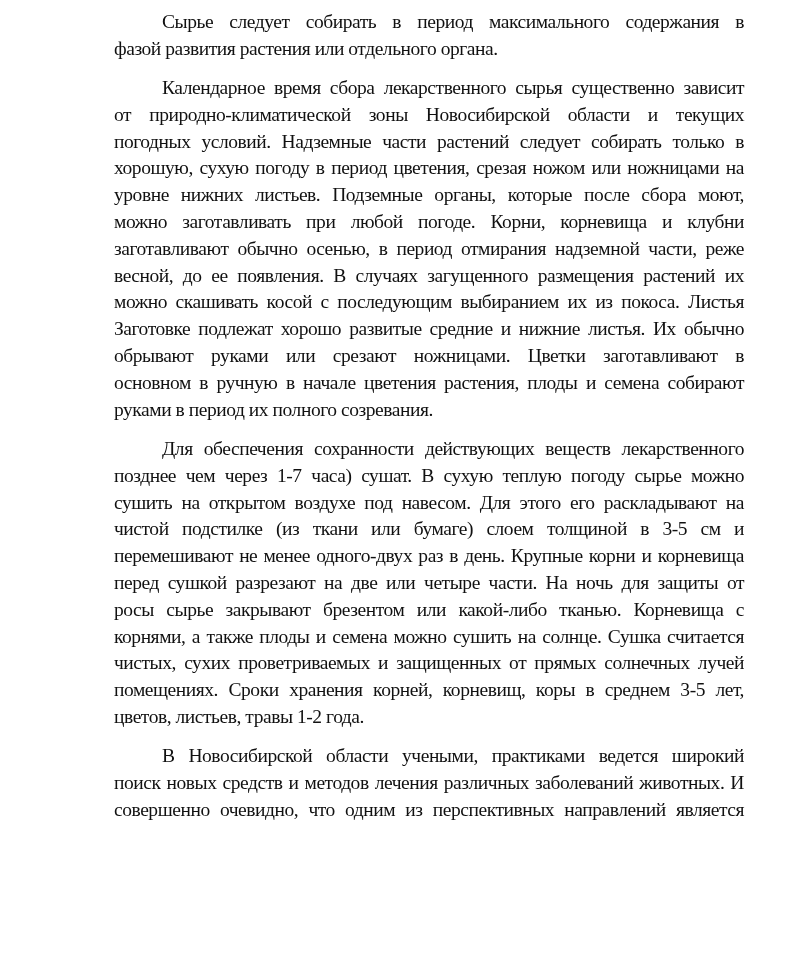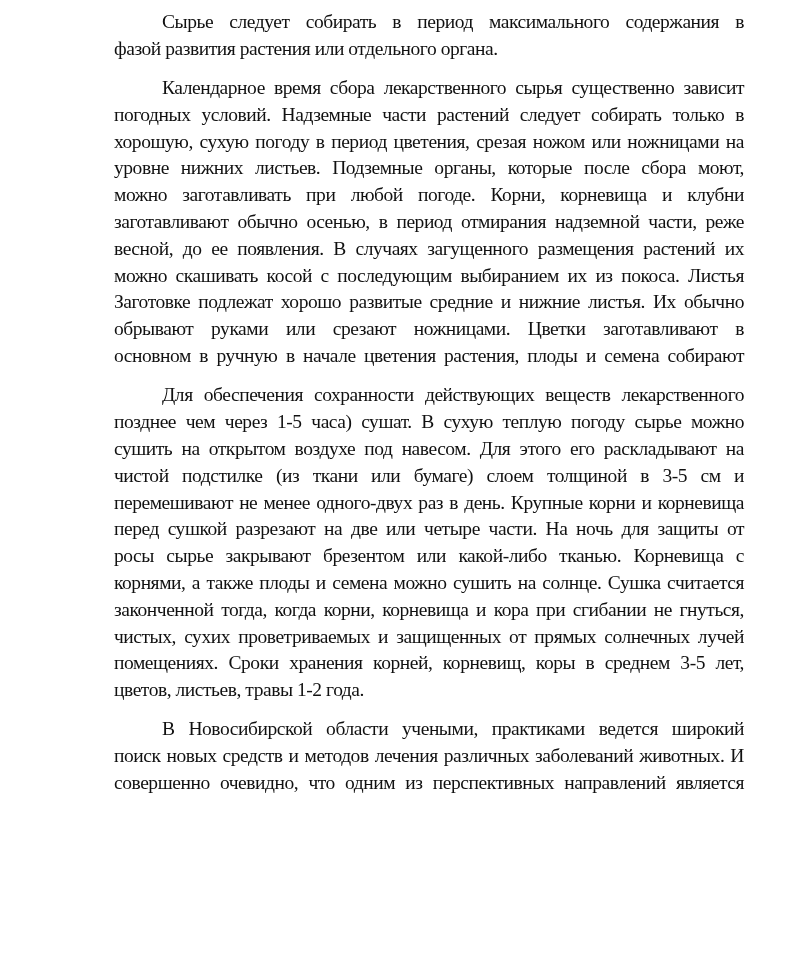--- a/index.html
+++ b/index.html
@@ -21,41 +21,42 @@
 </head>
 <body>
 
 <div class="page" id="page">
     <div class="para">
       <span class="line first">Сырье следует собирать в период максимального содержания в</span>
       <span class="line last">фазой развития растения или отдельного органа.</span>
     </div>
     <div class="para">
       <span class="line first">Календарное время сбора лекарственного сырья существенно зависит</span>
+      <span class="line">от природно-климатической зоны Новосибирской области и текущих</span>
       <span class="line">погодных условий. Надземные части растений следует собирать только в</span>
       <span class="line">хорошую, сухую погоду в период цветения, срезая ножом или ножницами на</span>
       <span class="line">уровне нижних листьев. Подземные органы, которые после сбора моют,</span>
       <span class="line">можно заготавливать при любой погоде. Корни, корневища и клубни</span>
       <span class="line">заготавливают обычно осенью, в период отмирания надземной части, реже</span>
       <span class="line">весной, до ее появления. В случаях загущенного размещения растений их</span>
       <span class="line">можно скашивать косой с последующим выбиранием их из покоса. Листья</span>
       <span class="line">Заготовке подлежат хорошо развитые средние и нижние листья. Их обычно</span>
       <span class="line">обрывают руками или срезают ножницами. Цветки заготавливают в</span>
       <span class="line">основном в ручную в начале цветения растения, плоды и семена собирают</span>
+      <span class="line last">руками в период их полного созревания.</span>
     </div>
     <div class="para">
       <span class="line first">Для обеспечения сохранности действующих веществ лекарственного</span>
-      <span class="line">позднее чем через 1-5 часа) сушат. В сухую теплую погоду сырье можно</span>
+      <span class="line">позднее чем через 1-7 часа) сушат. В сухую теплую погоду сырье можно</span>
       <span class="line">сушить на открытом воздухе под навесом. Для этого его раскладывают на</span>
       <span class="line">чистой подстилке (из ткани или бумаге) слоем толщиной в 3-5 см и</span>
       <span class="line">перемешивают не менее одного-двух раз в день. Крупные корни и корневища</span>
       <span class="line">перед сушкой разрезают на две или четыре части. На ночь для защиты от</span>
       <span class="line">росы сырье закрывают брезентом или какой-либо тканью. Корневища с</span>
       <span class="line">корнями, а также плоды и семена можно сушить на солнце. Сушка считается</span>
-      <span class="line">законченной тогда, когда корни, корневища и кора при сгибании не гнуться,</span>
       <span class="line">чистых, сухих проветриваемых и защищенных от прямых солнечных лучей</span>
       <span class="line">помещениях. Сроки хранения корней, корневищ, коры в среднем 3-5 лет,</span>
       <span class="line last">цветов, листьев, травы 1-2 года.</span>
     </div>
     <div class="para">
       <span class="line first">В Новосибирской области учеными, практиками ведется широкий</span>
       <span class="line">поиск новых средств и методов лечения различных заболеваний животных. И</span>
       <span class="line">совершенно очевидно, что одним из перспективных направлений является</span>
     </div>
   </div>

